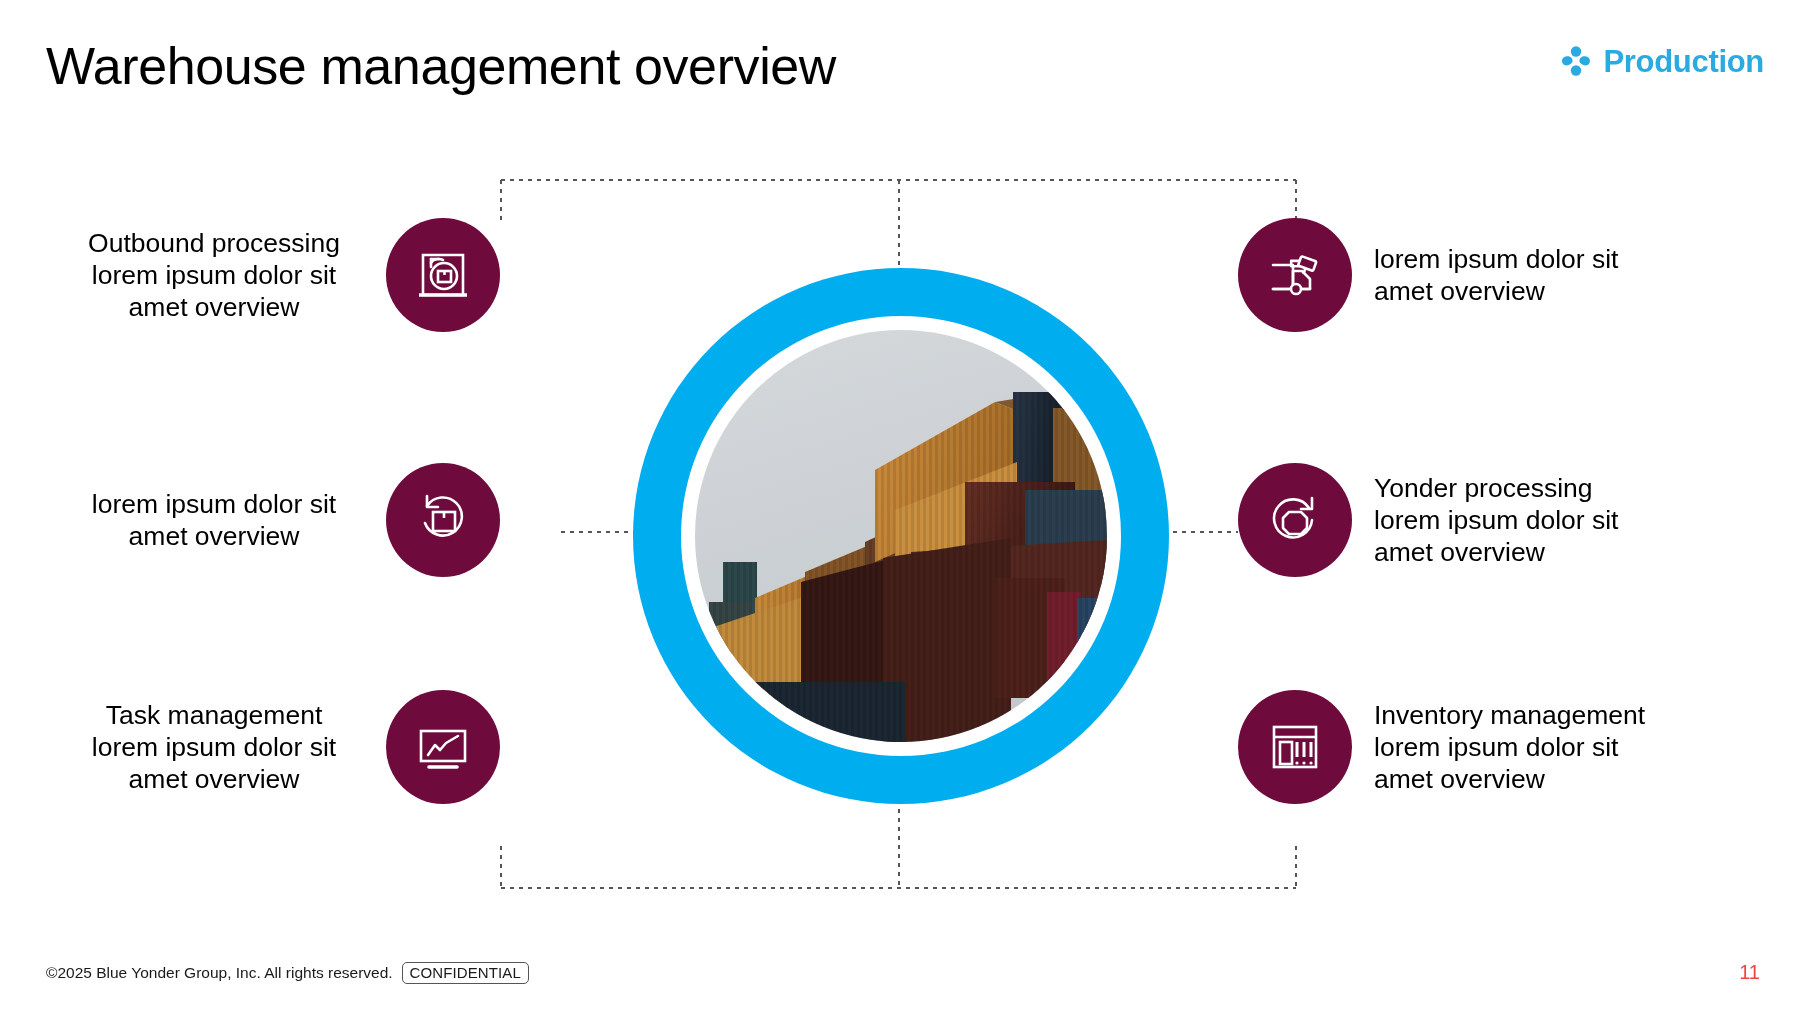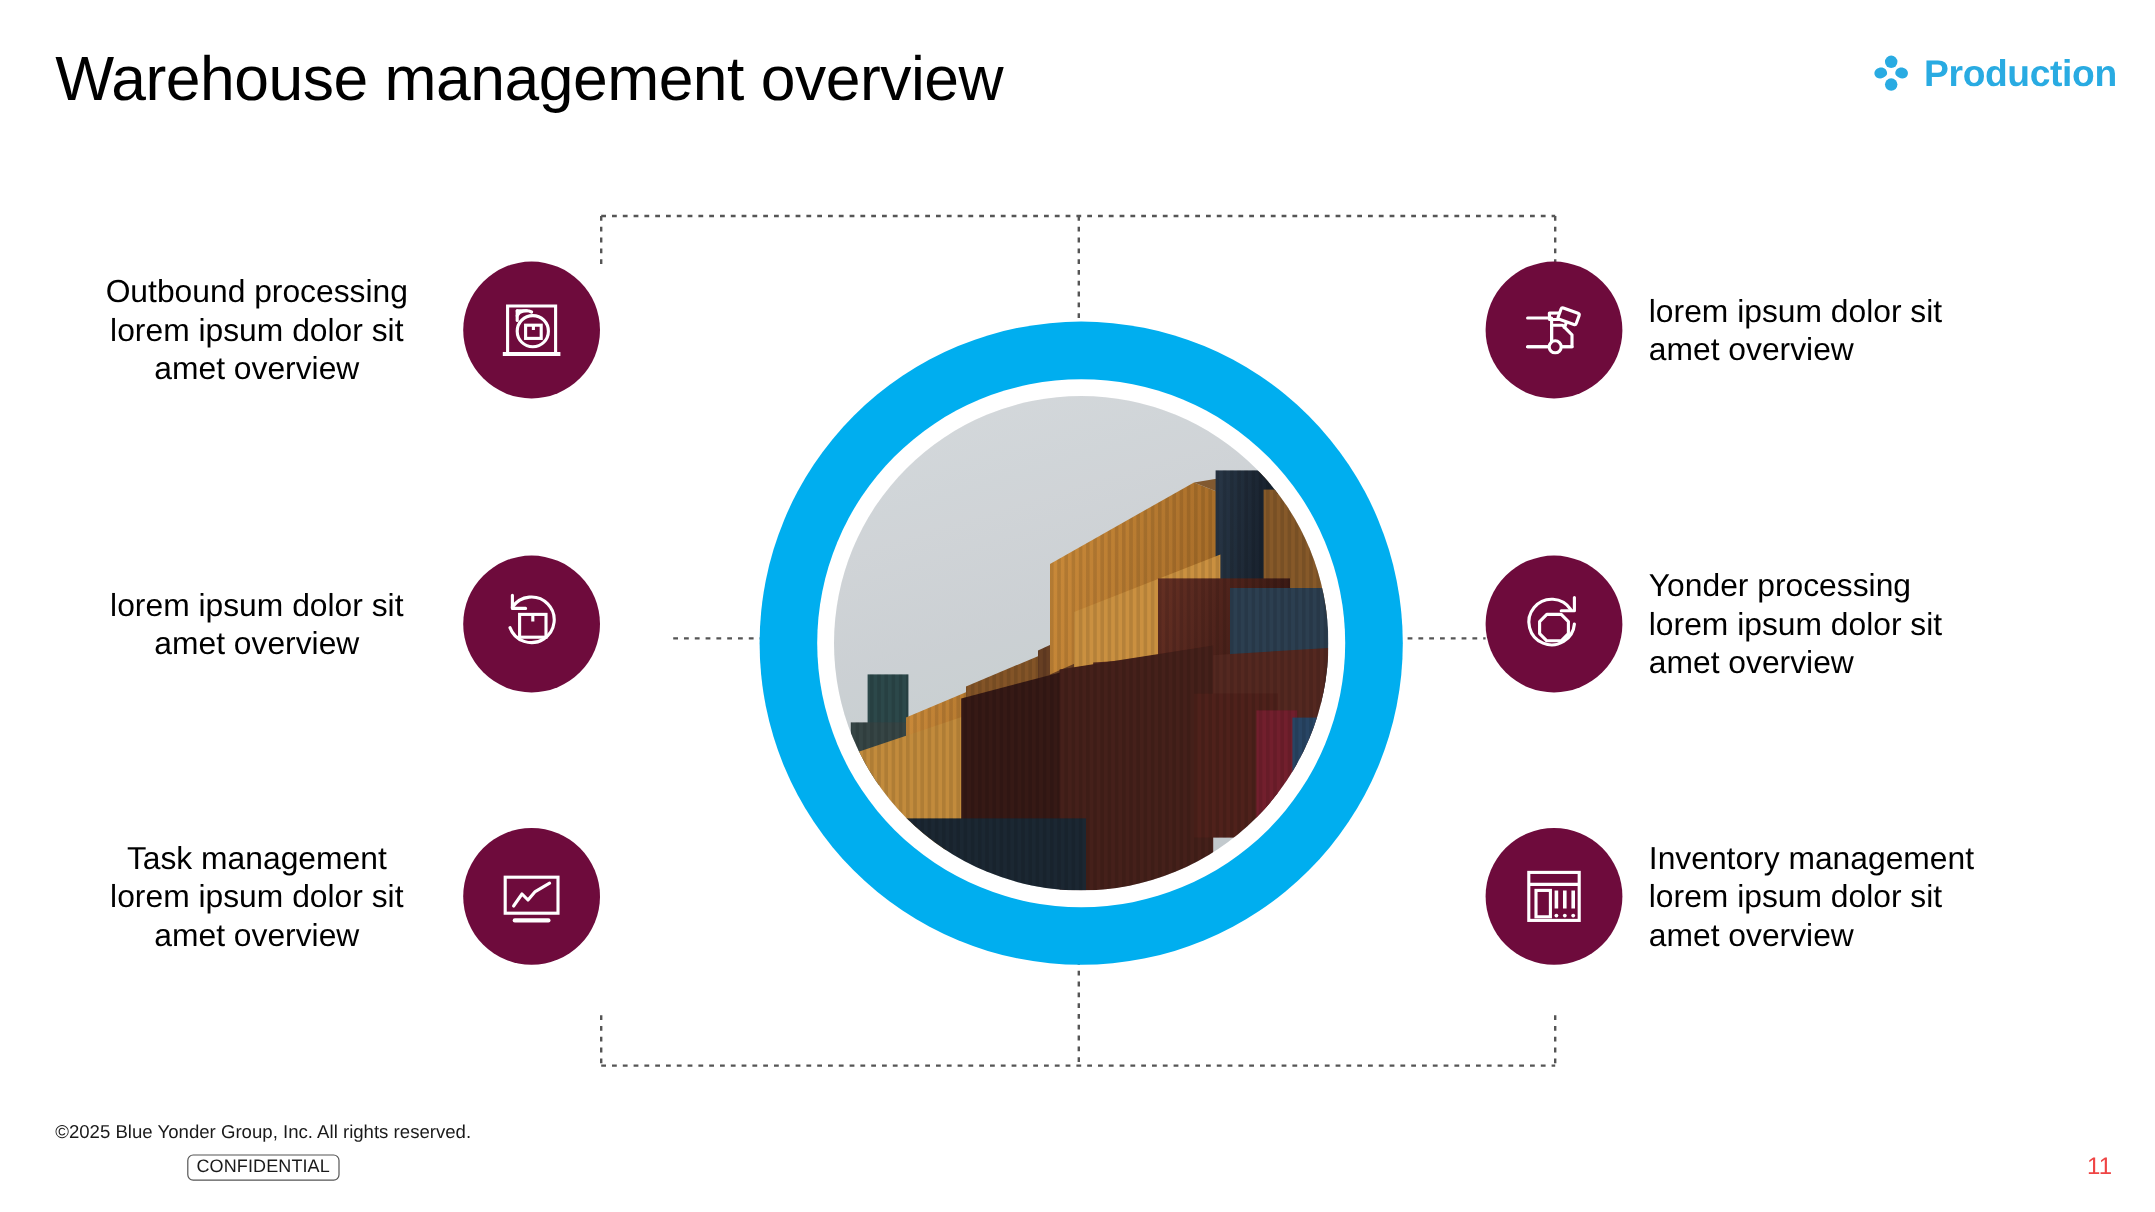--- a/index.html
+++ b/index.html
@@ -122,21 +122,20 @@
   .row-3 { top: 690px; }
 
   
   .footer {
     position: absolute;
     left: 46px;
     bottom: 26px;
     display: flex;
     align-items: center;
     gap: 9px;
-    flex-direction: column;
   }
   .footer-copy {
     font-size: 15.5px;
     color: #1a1a1a;
   }
   .confidential {
     font-size: 15px;
     color: #1a1a1a;
     border: 1.3px solid #555;
     border-radius: 5px;

